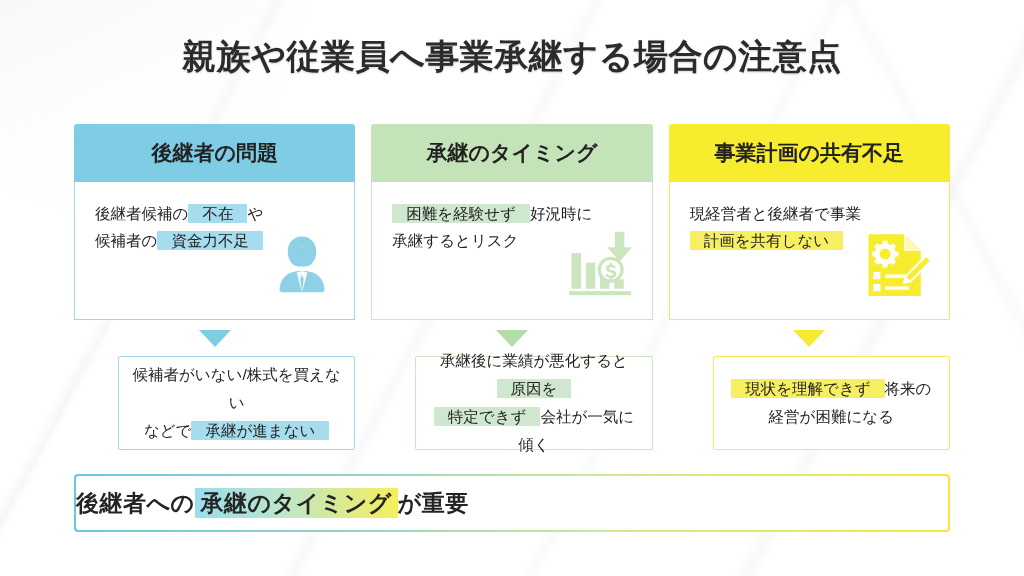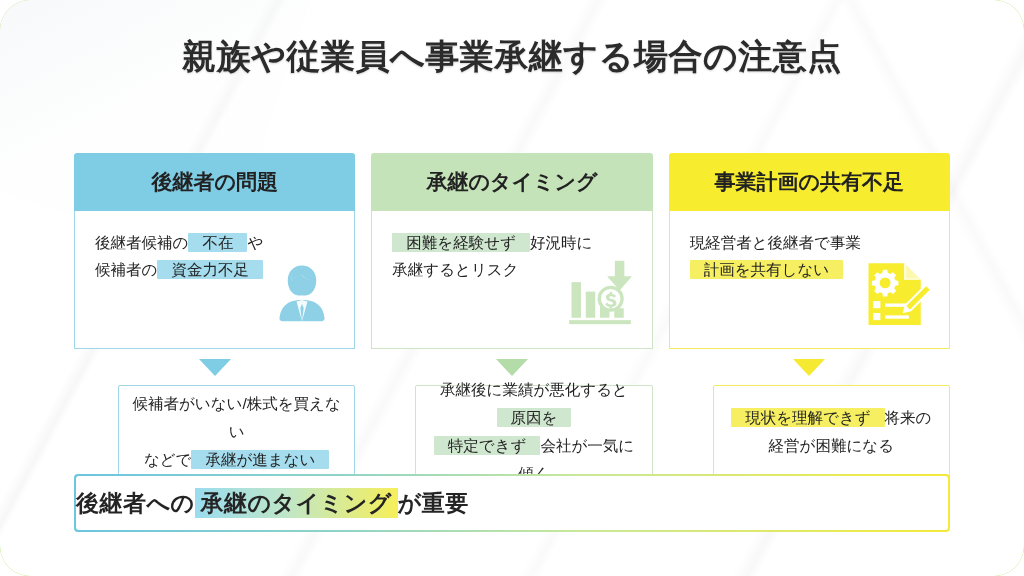--- a/index.html
+++ b/index.html
@@ -9,21 +9,20 @@
   }
   body {
     font-family: "Liberation Sans", "DejaVu Sans", sans-serif;
   }
   #slide {
     position: relative;
     width: 1024px;
     height: 576px;
     overflow: hidden;
     background: #84cc16;
-    border-radius: 30px;
   }
   
   .bg-streaks {
     position: absolute;
     inset: 0;
     background:
       linear-gradient(118deg, rgba(0,0,0,0) 0%, rgba(0,0,0,0) 20%, rgba(0,0,0,0.030) 21.0%, rgba(0,0,0,0.0) 21.6%, rgba(0,0,0,0) 100%),
       linear-gradient(118deg, rgba(0,0,0,0) 0%, rgba(0,0,0,0) 44%, rgba(0,0,0,0.022) 45.0%, rgba(0,0,0,0.0) 45.8%, rgba(0,0,0,0) 100%),
       linear-gradient(118deg, rgba(0,0,0,0) 0%, rgba(0,0,0,0) 62%, rgba(0,0,0,0.018) 63.0%, rgba(0,0,0,0.0) 63.7%, rgba(0,0,0,0) 100%),
       linear-gradient(118deg, rgba(0,0,0,0) 0%, rgba(0,0,0,0) 78%, rgba(0,0,0,0.028) 79.2%, rgba(0,0,0,0.0) 80.0%, rgba(0,0,0,0) 100%),
@@ -68,21 +67,20 @@
   }
   .col-header {
     height: 58px;
     display: flex;
     align-items: center;
     justify-content: center;
     font-size: 21px;
     font-weight: bold;
     color: #222222;
     border-radius: 3px 3px 0 0;
-    margin-top: 29px;
   }
   .col-body {
     position: relative;
     height: 138px;
     background: #ffffff;
     border: 1px solid #9fd6e8;
     border-top: none;
     box-sizing: border-box;
     padding: 18px 16px 0 20px;
   }

